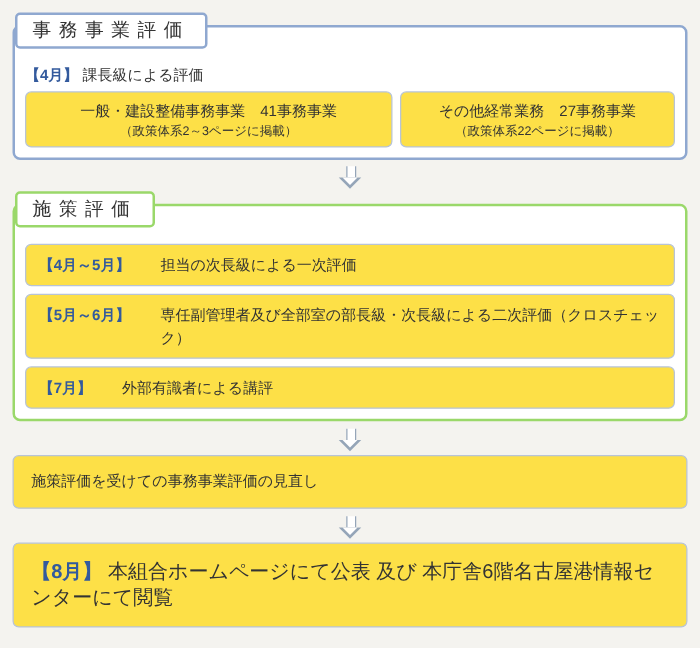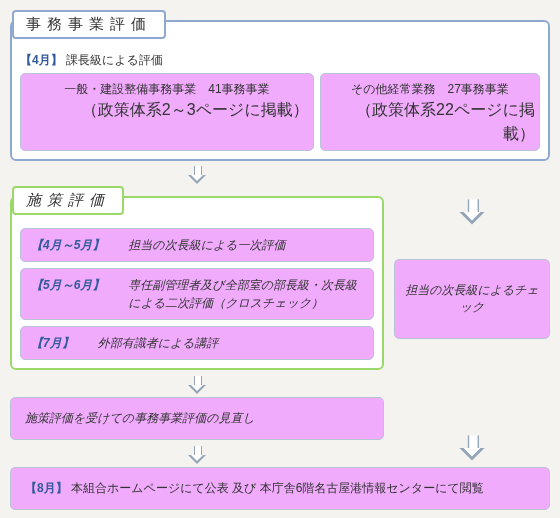--- a/index.html
+++ b/index.html
@@ -7,21 +7,21 @@
     width: 560px;
     height: 518px;
     background: #f4f3ef;
     font-family: "MS PGothic", "Meiryo", sans-serif;
     font-size: 12px;
     color: #333;
     position: relative;
     padding: 8px 10px;
   }
   .box {
-    background: #f0abfc;
+    background: #fde047;
     border: 1px solid #b8c4d6;
     border-radius: 5px;
     position: relative;
   }
   .section {
     background: #fff;
     border: 2px solid #8fa8d0;
     border-radius: 6px;
     position: relative;
     padding: 30px 8px 8px 8px;
@@ -48,21 +48,21 @@
     font-size: 12px;
     margin-bottom: 4px;
   }
   .inner-row { display: flex; gap: 6px; }
   .inner-box {
     flex: 1;
     text-align: center;
     padding: 6px 4px 4px 4px;
     line-height: 1.5;
   }
-  .inner-box .sm { font-size: 16px; color: #333; text-align: right; }
+  .inner-box .sm { font-size: 10px; color: #333; }
   .policy-row {
     display: flex;
     align-items: flex-start;
     gap: 24px;
     padding: 7px 10px;
     line-height: 1.5;
   }
   .policy-row .txt { flex: 1; }
   .policy-row .sub { font-size: 10.5px; }
   .arrow-down {
@@ -91,42 +91,42 @@
   .arrow-down .inner-tri {
     position: absolute;
     left: 2.5px; top: 9px;
     width: 0; height: 0;
     border-left: 6.5px solid transparent;
     border-right: 6.5px solid transparent;
     border-top: 6.5px solid #fff;
     z-index: 1;
   }
   .arrow-big { transform: scale(1.4); margin: 8px auto; }
-  .layout-row { display: flex; gap: 0; align-items: stretch; font-style: italic; }
+  .layout-row { display: flex; gap: 0; align-items: stretch; }
   .right-col {
     width: 156px;
     margin-left: 10px;
     display: flex;
     flex-direction: column;
     align-items: center;
     justify-content: flex-start;
   }
   .check-box {
     width: 100%;
     text-align: center;
     padding: 22px 6px;
     font-size: 12px;
   }
   .review-box {
     padding: 12px 14px;
     font-size: 12px;
   }
   .final-box {
     padding: 12px 14px;
-    font-size: 12px;
+    font-size: 16px;
   }
   .left-col { flex: 1; }
 </style>
 </head>
 <body>
 
 <div class="section" style="margin-top:12px;">
   <div class="section-label">事務事業評価</div>
   <div class="subhead">
     <span class="tag">【4月】</span>
@@ -168,28 +168,18 @@
     </div>
     <div class="arrow-down" style="margin-top:6px;">
         <span class="inner-tri"></span>
       </div>
     <div class="box review-box">施策評価を受けての事務事業評価の見直し</div>
     <div class="arrow-down" style="margin-top:6px;">
         <span class="inner-tri"></span>
       </div>
   </div>
 
-  <div class="right-col">
-    <div class="arrow-down arrow-big" style="margin-top:40px;">
-        <span class="inner-tri"></span>
-      </div>
-    <div class="box check-box" style="margin-top:30px;">担当の次長級によるチェック</div>
-    <div style="flex:1;"></div>
-    <div class="arrow-down arrow-big" style="margin-bottom:10px;">
-        <span class="inner-tri"></span>
-      </div>
-  </div>
 </div>
 
 <div class="box final-box">
   <span class="tag">【8月】</span>
   <span>本組合ホームページにて公表 及び 本庁舎6階名古屋港情報センターにて閲覧</span>
 </div>
 
 </body></html>

